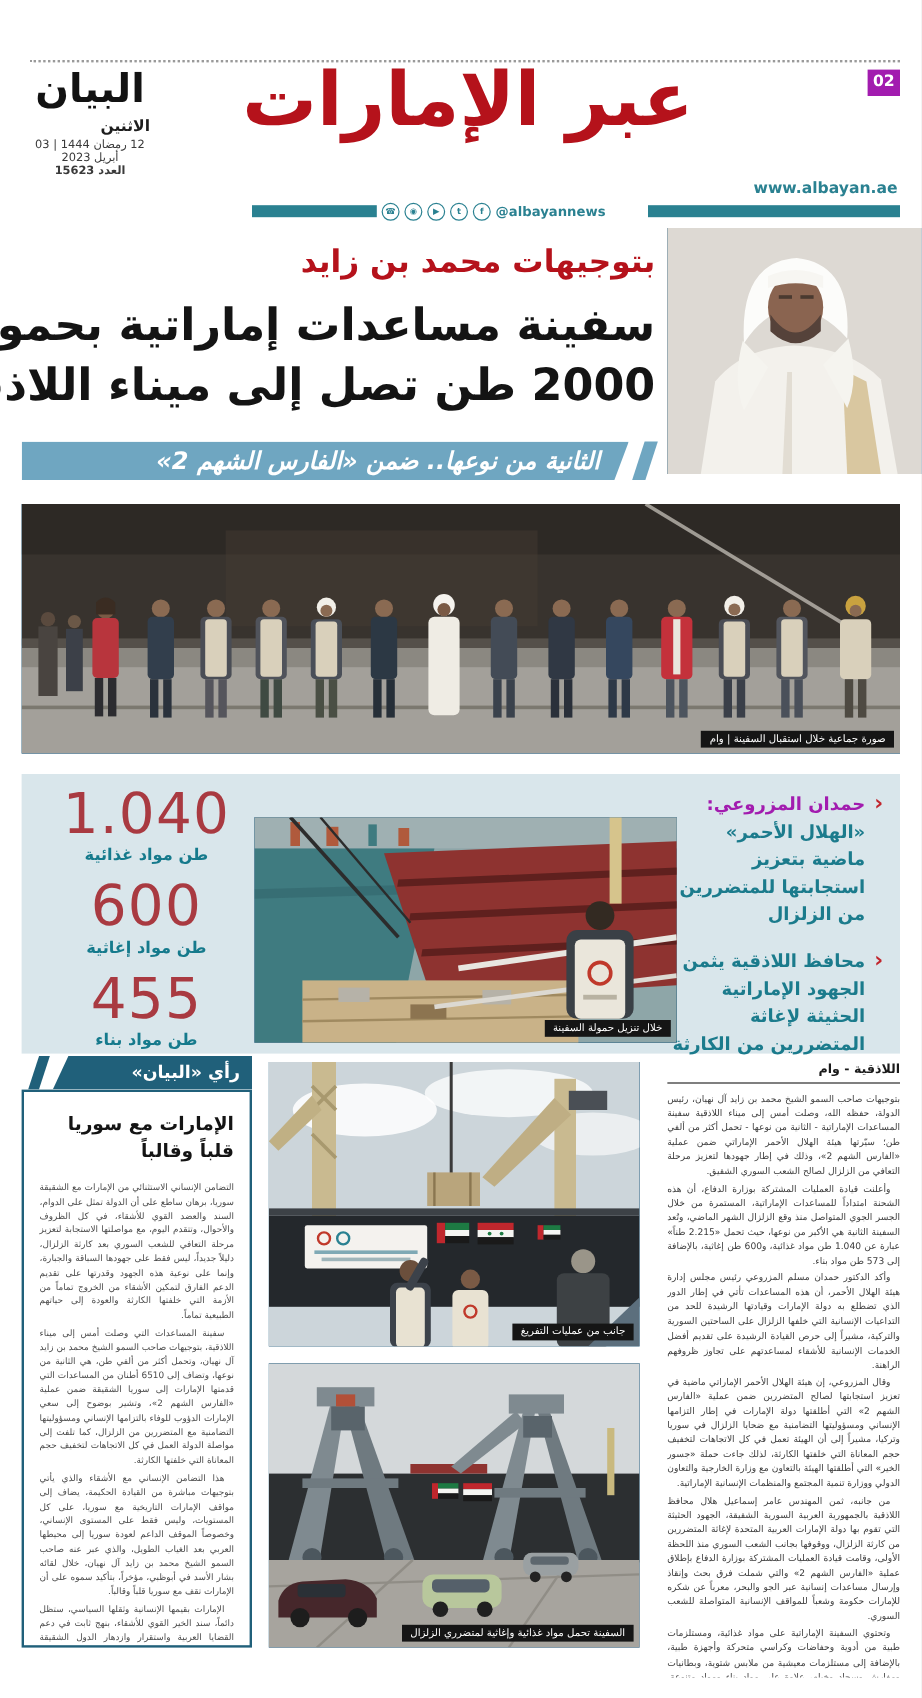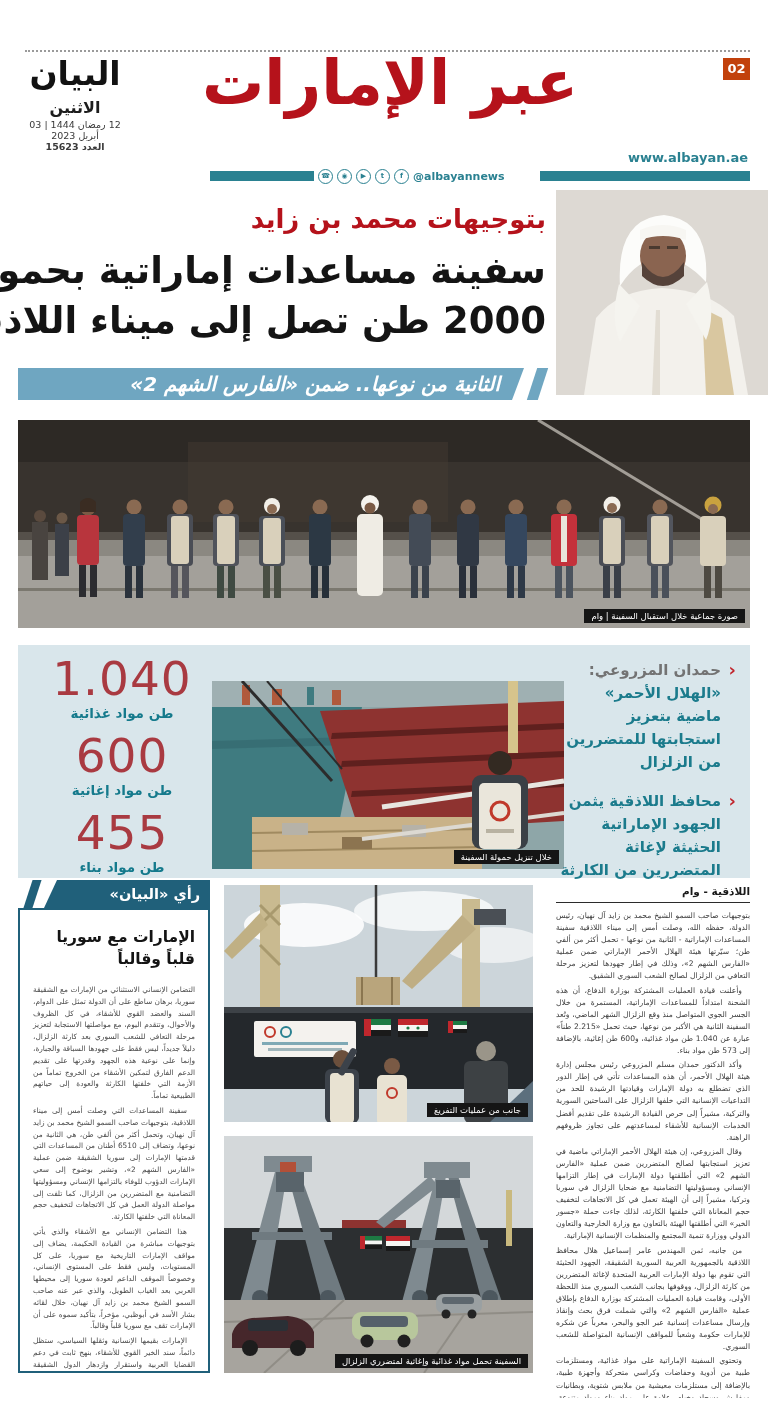--- a/index.html
+++ b/index.html
@@ -3,25 +3,25 @@
 <meta charset="utf-8">
 <style>
   html,body{margin:0;padding:0;background:#e9e9e9;}
   .page{position:relative;width:768px;height:1415px;background:#ffffff;overflow:hidden;
         font-family:"DejaVu Sans",sans-serif;margin:0 auto;}
   .abs{position:absolute;}
   .rtl{direction:rtl;}
 
   
   .top-dots{left:25px;right:18px;top:50px;border-top:2px dotted #9a9a9a;height:0;}
-  .pagenum{right:18px;top:58px;width:27px;height:22px;background:#c2410c;color:#fff;
+  .pagenum{right:18px;top:58px;width:27px;height:22px;background:#a21caf;color:#fff;
            font-size:13px;font-weight:bold;text-align:center;line-height:22px;}
   .logo-block{left:25px;top:56px;width:100px;text-align:center;}
   .logo{font-size:33px;font-weight:bold;color:#121212;line-height:36px;}
-  .day{font-size:16px;font-weight:bold;color:#1d1d1d;margin-top:6px;}
+  .day{font-size:13px;font-weight:bold;color:#1d1d1d;margin-top:6px;text-align:right;}
   .issue-date{font-size:9.5px;color:#3a3a3a;margin-top:2px;}
   .issue-no{font-size:9.5px;color:#3a3a3a;font-weight:bold;}
   .section-title{left:165px;top:48px;width:450px;text-align:center;font-size:62px;line-height:70px;
                  font-weight:800;color:#b5121b;}
   .website{right:20px;top:150px;font-size:13px;font-weight:bold;color:#2a8191;}
   .tealbar{top:171px;height:10px;background:#2a8191;}
   .bar-left{left:210px;width:104px;}
   .bar-right{left:540px;right:18px;}
   .social-row{left:318px;top:166px;width:215px;height:20px;display:flex;align-items:center;gap:4px;}
   .soc-ic{width:13px;height:13px;border:1.2px solid #2a8191;border-radius:50%;color:#2a8191;
@@ -48,21 +48,21 @@
   
   .mid-box{left:18px;top:645px;width:732px;height:233px;background:#d9e6eb;}
   .stats{position:absolute;left:10px;top:8px;width:188px;text-align:center;}
   .stat-val{font-size:47px;line-height:52px;color:#a93a41;letter-spacing:1px;}
   .stat-lab{font-size:13.5px;font-weight:800;color:#157a8c;direction:rtl;margin-bottom:9px;}
   .ship-photo{position:absolute;left:194px;top:36px;width:352px;height:188px;overflow:hidden;}
   .bullets{position:absolute;right:14px;top:14px;width:178px;direction:rtl;}
   .bullet{position:relative;padding-right:15px;margin-bottom:16px;text-align:right;
           font-size:15px;line-height:23px;font-weight:800;}
   .bullet-marker{position:absolute;right:0;top:-1px;color:#c1252c;font-size:18px;font-weight:bold;}
-  .bullet-title{color:#737373;}
+  .bullet-title{color:#a21caf;}
   .bullet-text{color:#1b7b8c;}
 
   
   .article-col{right:18px;top:885px;width:194px;height:513px;direction:rtl;overflow:hidden;}
   .dateline{font-size:10.5px;font-weight:800;color:#1a1a1a;border-bottom:1.5px solid #2b2b2b;
             padding-bottom:5px;margin-bottom:7px;}
   .article-col p{margin:0 0 2px 0;font-size:7.6px;line-height:12.1px;text-align:justify;color:#3c3c3c;}
   .article-col p + p{text-indent:8px;}
 
   .mid-photo-1{left:224px;top:885px;width:309px;height:237px;}

